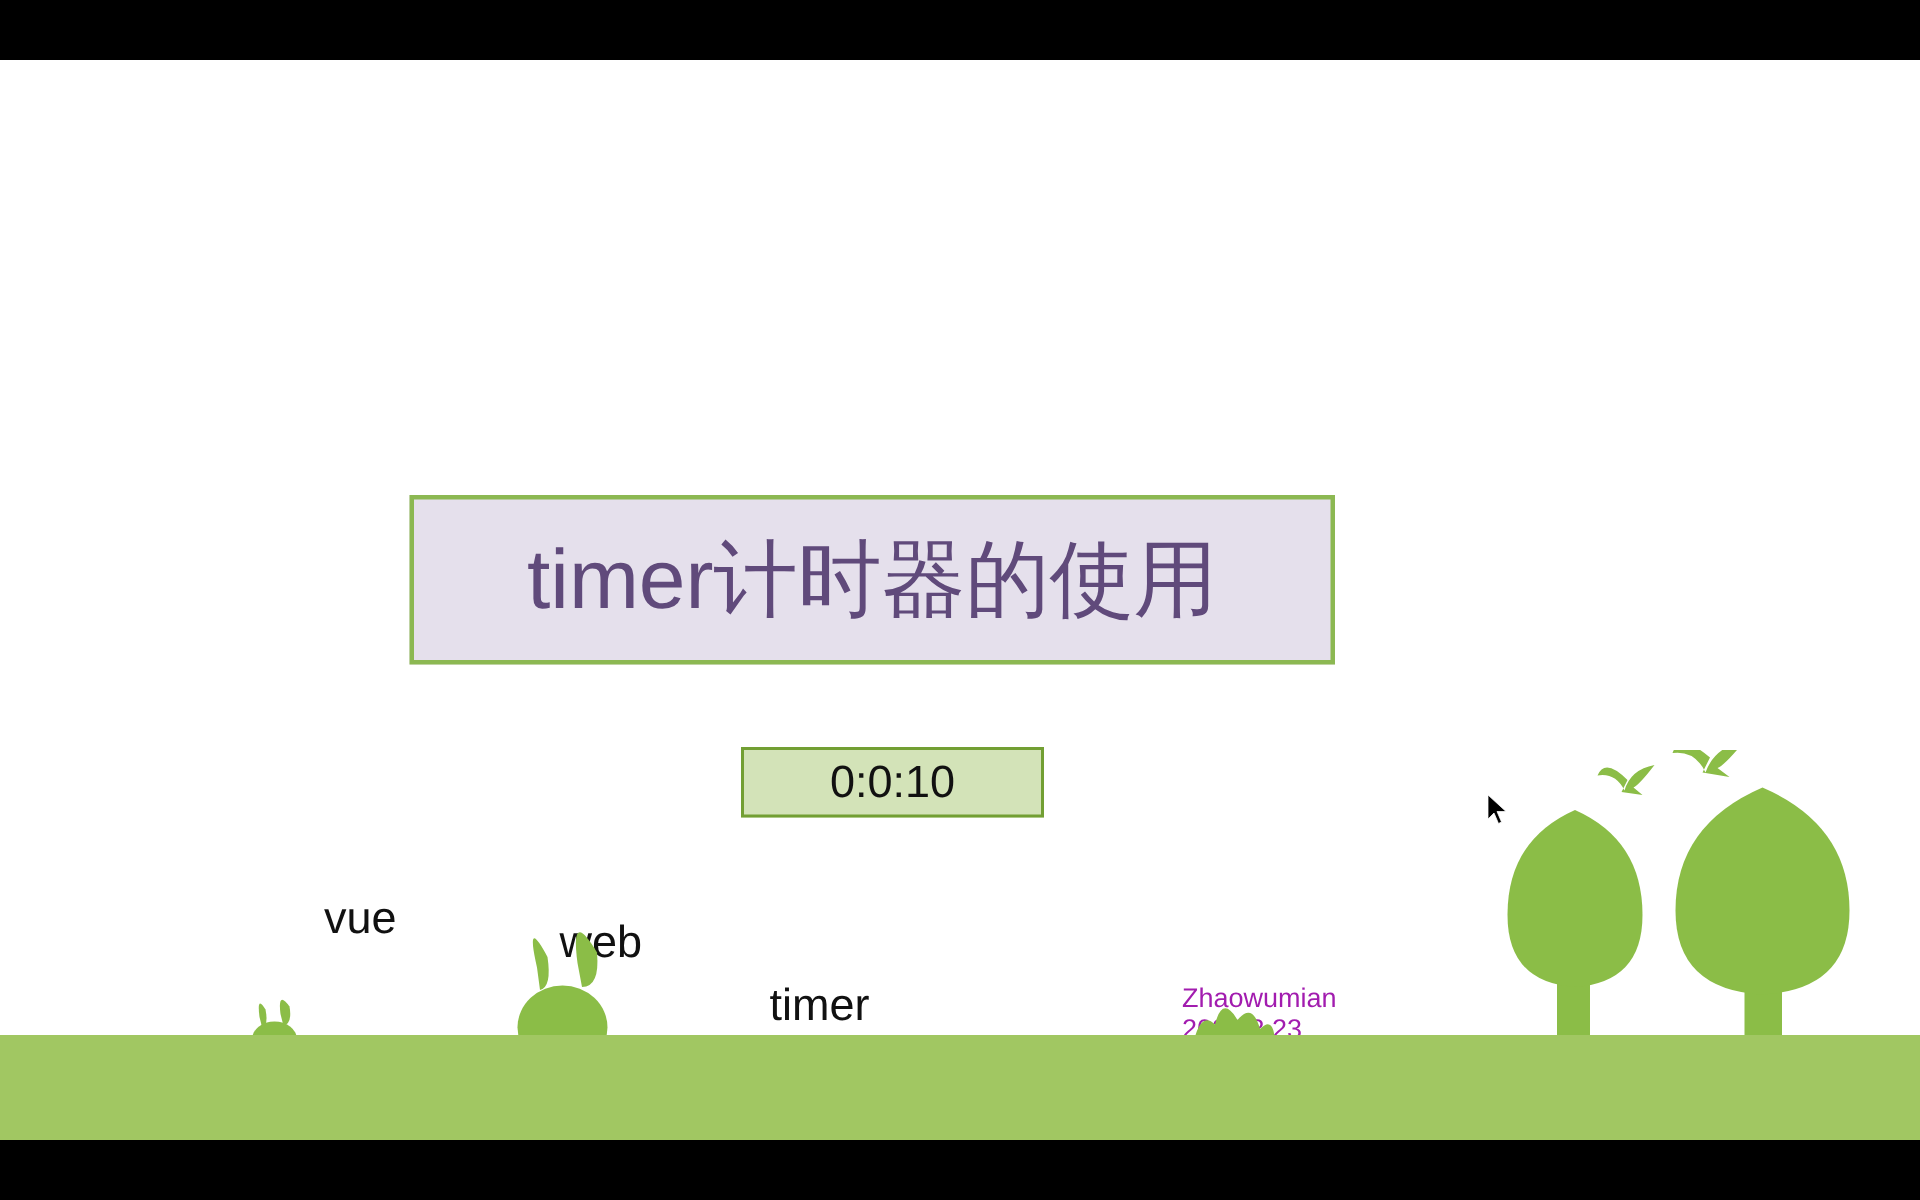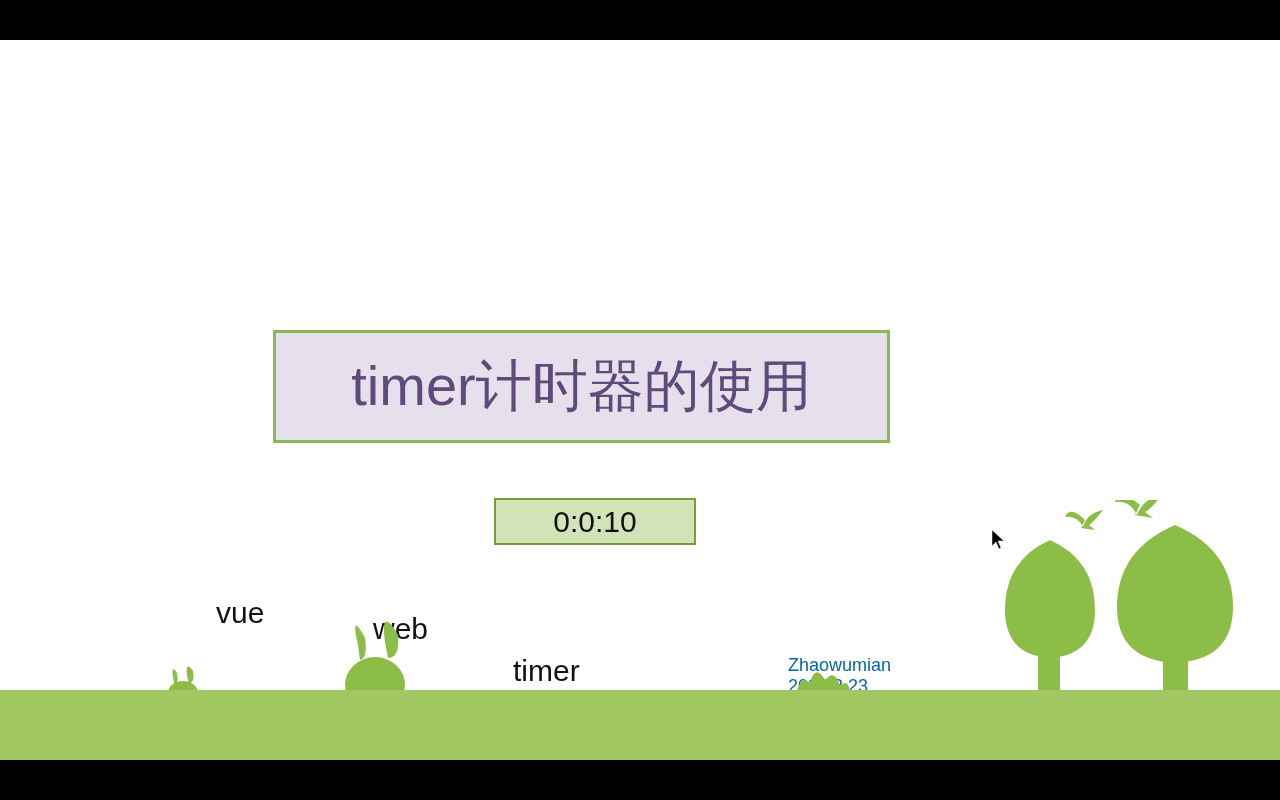--- a/index.html
+++ b/index.html
@@ -65,21 +65,21 @@
       color: #111;
     }
     .tag-vue { left: 216px; top: 556px; }
     .tag-web { left: 373px; top: 572px; text-align: center; }
     .tag-timer { left: 513px; top: 614px; }
     .author {
       position: absolute;
       left: 788px;
       top: 615px;
       font-size: 18px;
-      color: #0369a1;
+      color: #a21caf;
       line-height: 1.15;
     }
     .cursor {
       position: absolute;
       left: 992px;
       top: 490px;
       width: 14px;
       height: 20px;
       pointer-events: none;
     }

